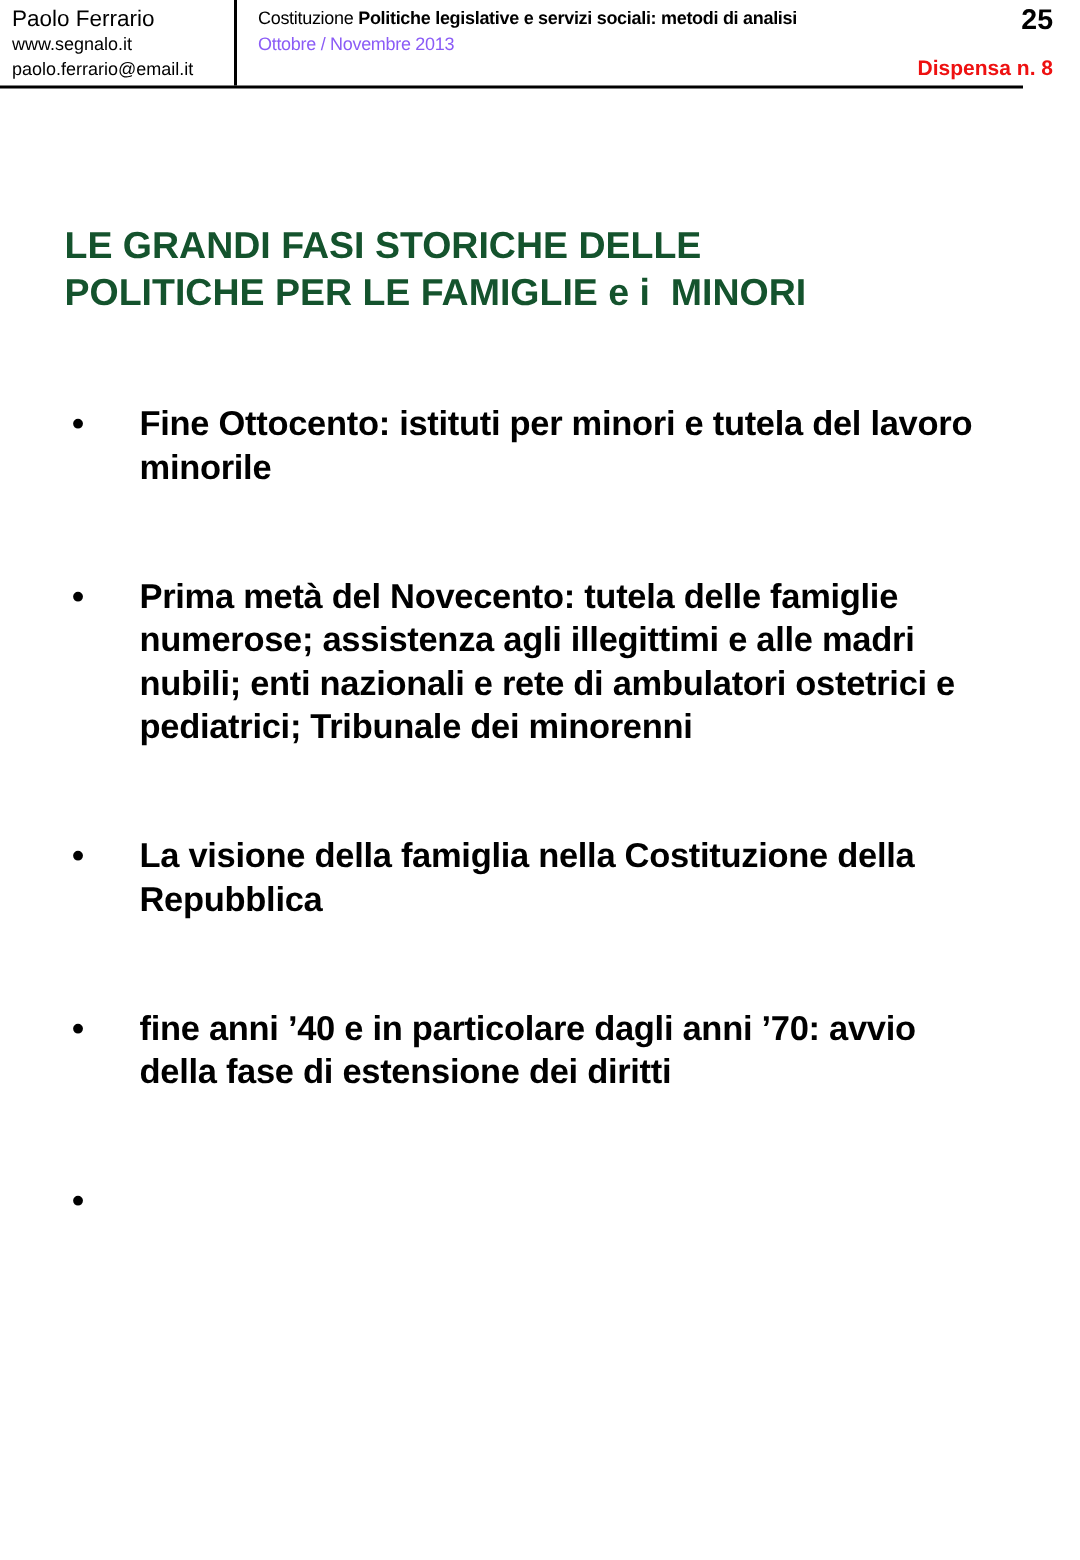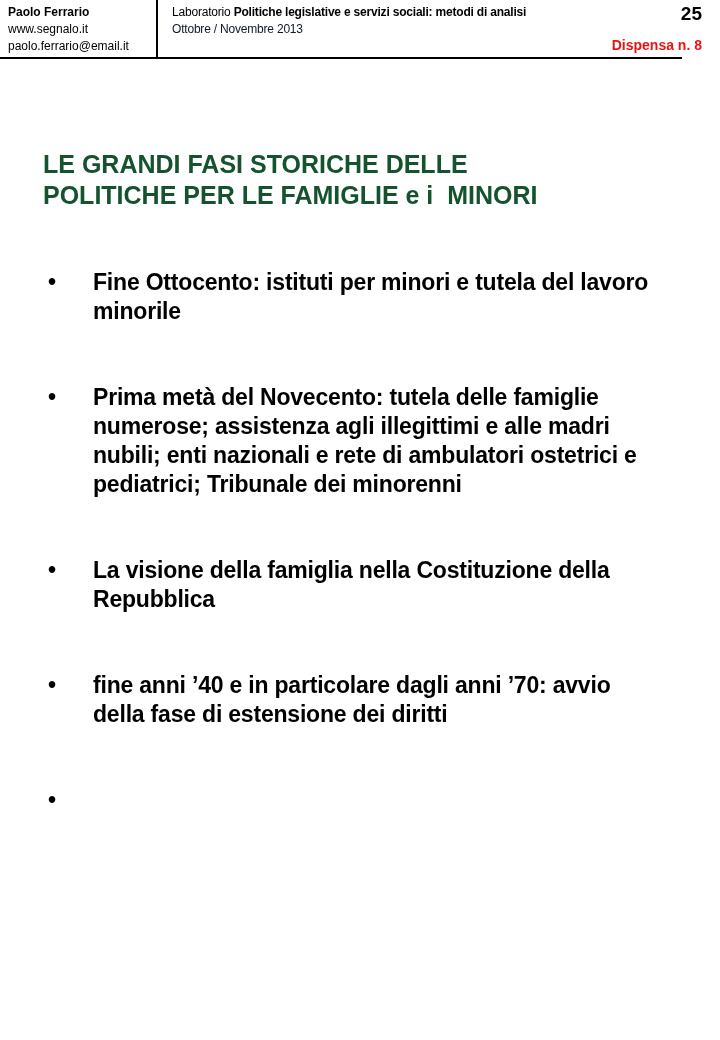--- a/index.html
+++ b/index.html
@@ -5,28 +5,28 @@
   * { margin: 0; padding: 0; box-sizing: border-box; }
   html, body {
     width: 720px; height: 1040px;
     background: #ffffff;
     font-family: "Liberation Sans", sans-serif;
     color: #000000;
   }
   
   .page-header { position: relative; width: 720px; height: 59px; background: #ffffff; }
   .author-block { position: absolute; left: 8px; top: 4px; line-height: 17px; }
-  .author-name { font-weight: bold; font-size: 12px; }
+  .author-name { font-weight: normal; font-size: 15px; }
   .author-site, .author-email { font-size: 12px; }
   .v-divider { position: absolute; left: 156px; top: 0; width: 2px; height: 57px; background: #000000; }
   .course-block { position: absolute; left: 172px; top: 4px; line-height: 17px; width: 490px; }
   .course-line1 { font-weight: bold; font-size: 12px; letter-spacing: -0.2px; white-space: pre; }
   .course-line2 { font-size: 12px; letter-spacing: -0.2px; white-space: pre; }
   .course-line2 .bold-part { font-weight: bold; }
-  .course-date { font-size: 12px; color: #0f172a; letter-spacing: -0.2px; }
+  .course-date { font-size: 12px; color: #8b5cf6; letter-spacing: -0.2px; }
   .page-number { position: absolute; right: 18px; top: 3px; font-weight: bold; font-size: 19px; }
   .handout-label { position: absolute; right: 18px; top: 37px; font-weight: bold; font-size: 14px; color: #ee1111; }
   .h-rule { position: absolute; left: 0; top: 57px; width: 682px; height: 2px; background: #000000; }
   
   .slide-title {
     margin: 90px 0 0 43px;
     font-weight: bold;
     font-size: 25px;
     line-height: 31px;
     color: #14532d;
@@ -58,21 +58,21 @@
 <body>
 
 <header class="page-header">
   <div class="author-block">
     <div class="author-name">Paolo Ferrario</div>
     <div class="author-site">www.segnalo.it</div>
     <div class="author-email">paolo.ferrario@email.it</div>
   </div>
   <div class="v-divider"></div>
   <div class="course-block">
-    <div class="course-line2"><span>Laboratorio </span><span class="bold-part">Politiche legislative e servizi sociali: metodi di analisi</span></div>
+    <div class="course-line2"><span>Costituzione </span><span class="bold-part">Politiche legislative e servizi sociali: metodi di analisi</span></div>
     <div class="course-date">Ottobre / Novembre 2013</div>
   </div>
   <div class="page-number">25</div>
   <div class="handout-label">Dispensa n. 8</div>
   <div class="h-rule"></div>
 </header>
 
 <main>
   <h1 class="slide-title"><span>LE GRANDI FASI STORICHE DELLE</span><br><span>POLITICHE PER LE FAMIGLIE e i  MINORI</span></h1>
 

